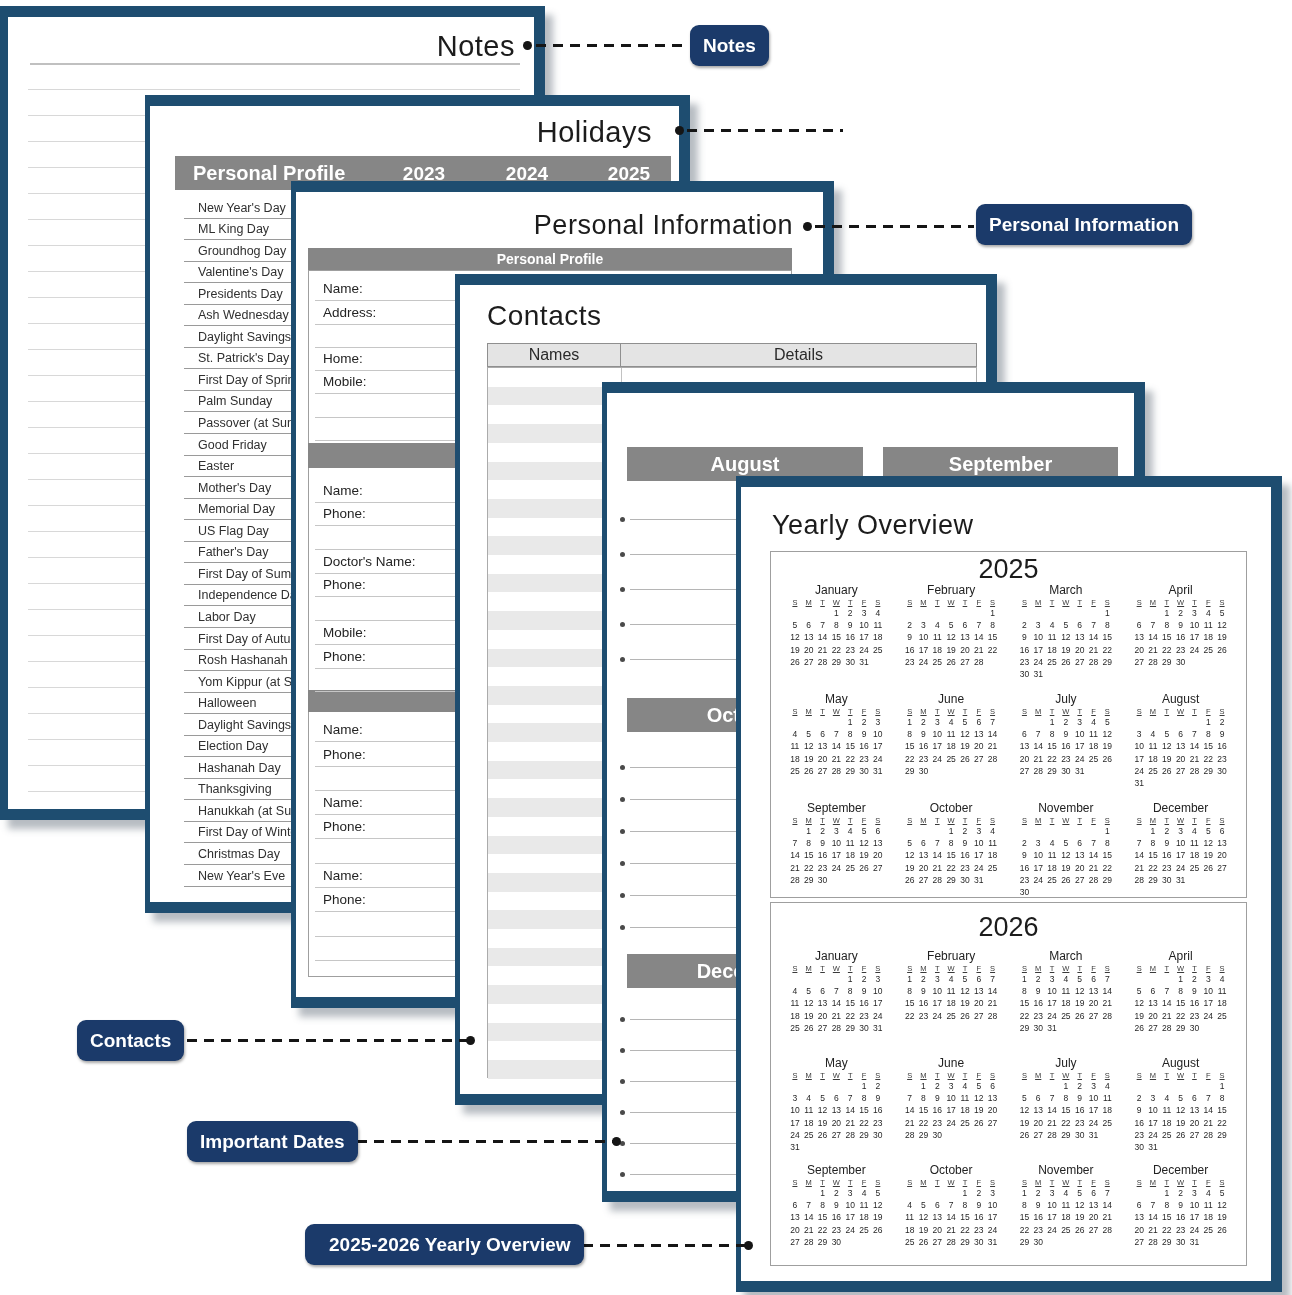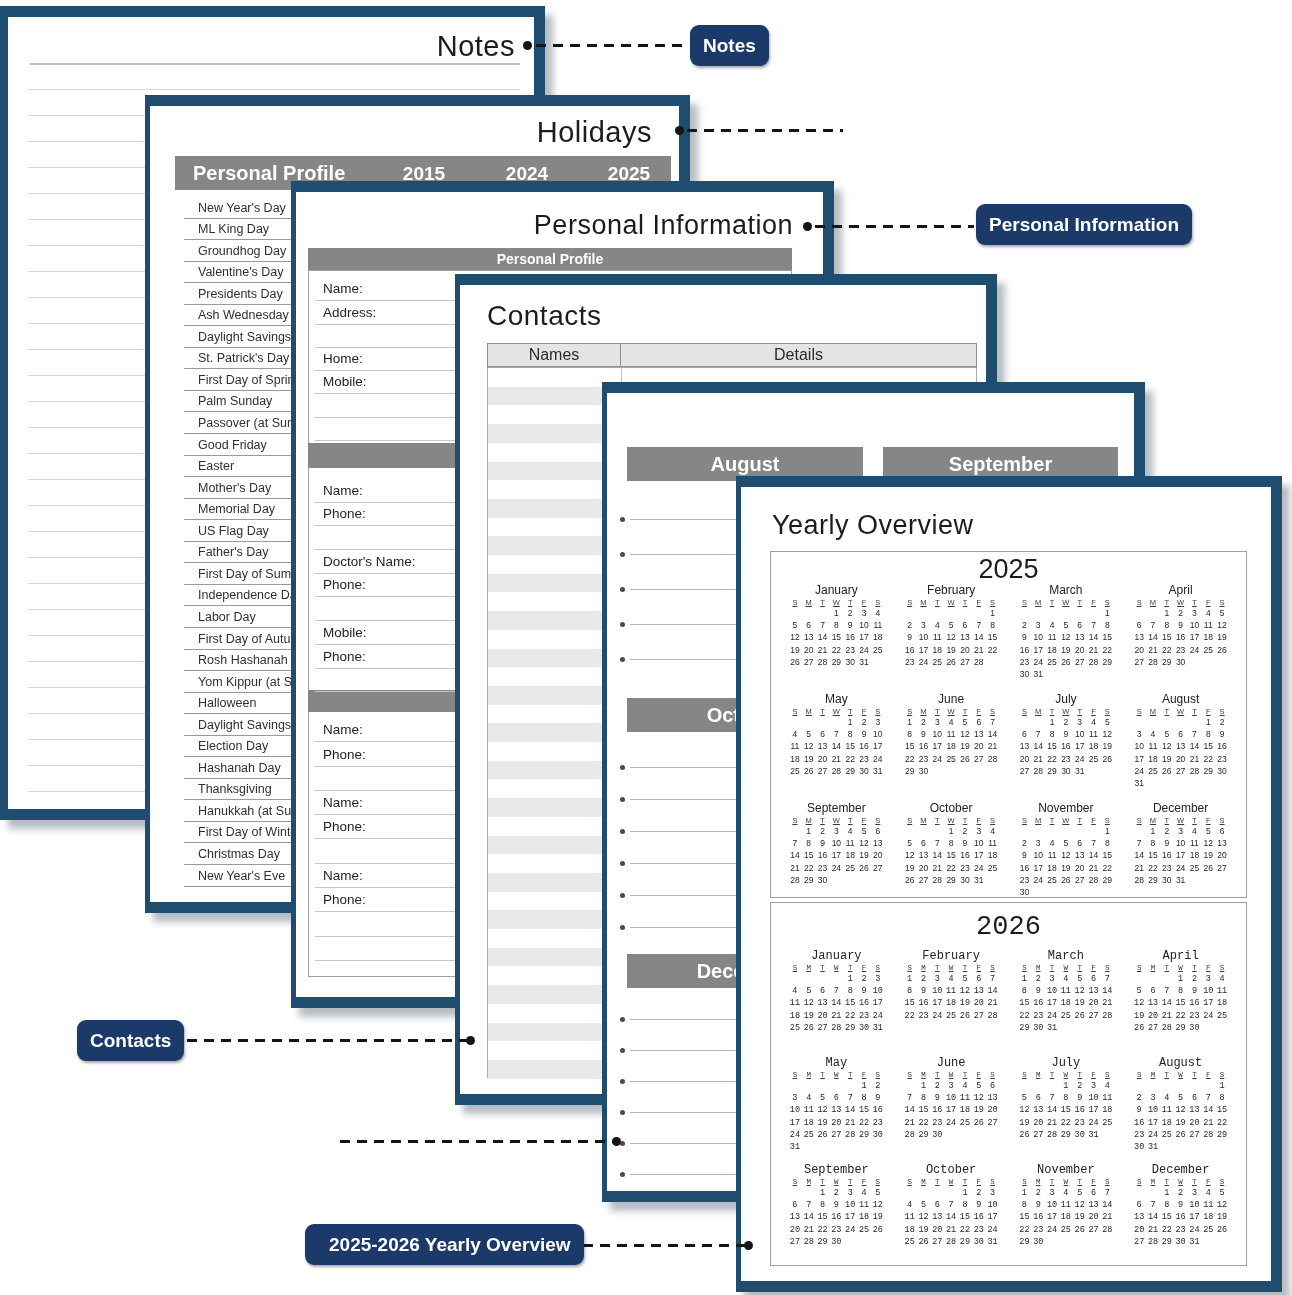--- a/index.html
+++ b/index.html
@@ -69,21 +69,21 @@
   .gbar2{position:absolute;left:20px;width:236px;height:34px;background:var(--bar);color:#fff;font-weight:bold;
          font-size:20px;text-align:center;line-height:34px;}
   .idrow{position:absolute;left:13px;width:240px;height:5px;}
   .idrow::before{content:'';position:absolute;left:0;top:0;width:5px;height:5px;border-radius:50%;background:#4a4a4a;}
   .idrow::after{content:'';position:absolute;left:10px;right:0;top:2px;border-top:1.5px solid #b5b5b5;}
 
   
   #yearly-title{left:31px;top:23px;font-size:27px;}
   .ybox{position:absolute;left:29px;width:477px;border:1px solid #9f9f9f;box-sizing:border-box;}
   #ybox-2025{top:64px;height:347px;}
-  #ybox-2026{top:415px;height:364px;font-family:Liberation Mono, monospace;}
+  #ybox-2026{top:415px;height:364px;}
   .yname{text-align:center;font-size:27px;color:#1c1c1c;line-height:28px;}
   #y2025 .yname{margin-top:3px;}
   #y2026 .yname{margin-top:10px;}
   .ygrid{display:grid;grid-template-columns:repeat(4,1fr);column-gap:18px;padding:0 17px;grid-auto-rows:97px;}
   #year-grid-2025{margin-top:0;row-gap:12px;}
   #year-grid-2026{margin-top:8px;row-gap:10px;}
   .month{overflow:hidden;}
   .mname{font-size:12px;height:14px;line-height:14px;text-align:center;color:#222;}
   .dow{margin-top:1px;display:grid;grid-template-columns:repeat(7,1fr);}
   .dow span{font-size:7.5px;line-height:9px;text-align:center;text-decoration:underline;color:#3a3a3a;}
@@ -153,21 +153,21 @@
         <div class="rule" style="top: 748px;"></div>
         <div class="rule" style="top: 774px;"></div>
       </div>
   </div>
 
   <div class="page" id="page-holidays">
     <div class="in">
       <div class="pg-title" id="holidays-title">Holidays</div>
       <div class="gbar" id="holidays-bar">
         <span class="c1">Personal Profile</span>
-        <span class="yr" style="left:249px">2015</span>
+        <span class="yr" style="left:249px">2023</span>
         <span class="yr" style="left:352px">2024</span>
         <span class="yr" style="left:454px">2025</span>
       </div>
       <div class="in">
           <div class="hrow" style="top: 90px;">
             <span>New Year's Day</span>
           </div>
           <div class="hrow" style="top: 111.55px;">
             <span>ML King Day</span>
           </div>
@@ -1787,15 +1787,16 @@
   <div class="dot" id="dot-notes"></div>
   <div class="dot" id="dot-holidays"></div>
   <div class="dot" id="dot-pi"></div>
   <div class="dot" id="dot-contacts"></div>
   <div class="dot" id="dot-impdates"></div>
   <div class="dot" id="dot-yearly"></div>
 
   <div class="badge" id="badge-notes">Notes</div>
   <div class="badge" id="badge-pi">Personal Information</div>
   <div class="badge" id="badge-contacts">Contacts</div>
+  <div class="badge" id="badge-impdates">Important Dates</div>
   <div class="badge" id="badge-yearly">2025-2026 Yearly Overview</div>
 
 </div>
 
 </body></html>

